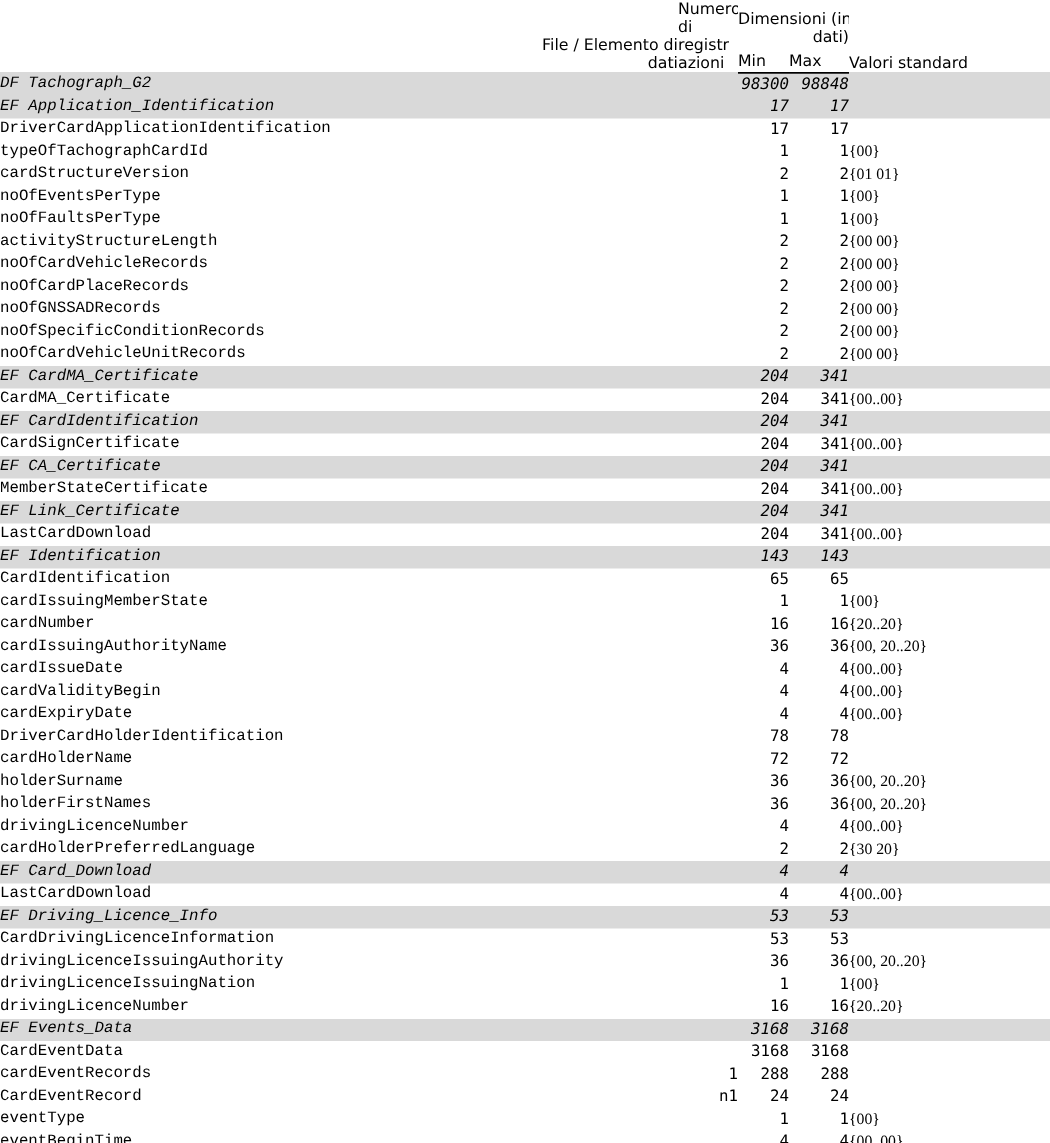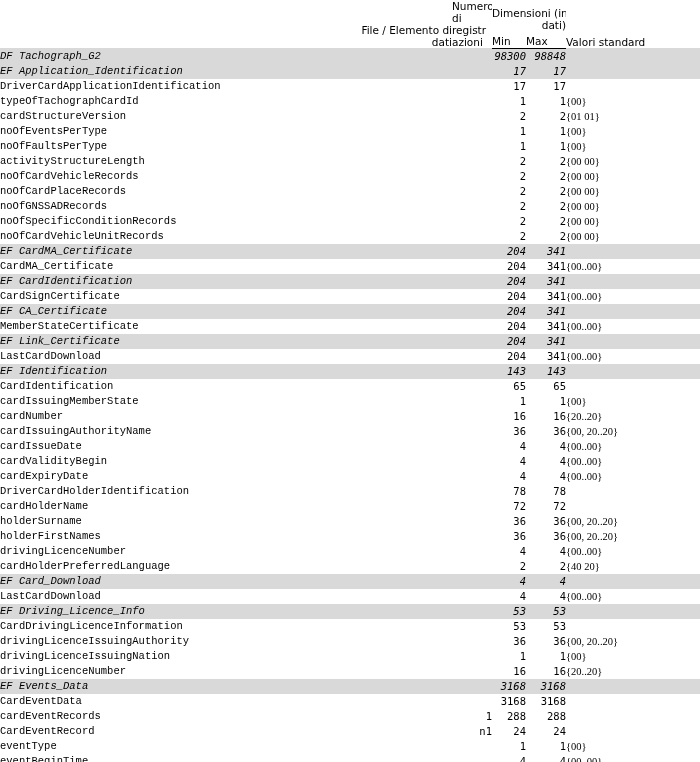--- a/index.html
+++ b/index.html
@@ -373,21 +373,21 @@
           <td class="reg"></td>
           <td class="min">4</td>
           <td class="max">4</td>
           <td class="std">{00..00}</td>
         </tr>
         <tr class="r">
           <td class="name ind3">cardHolderPreferredLanguage</td>
           <td class="reg"></td>
           <td class="min">2</td>
           <td class="max">2</td>
-          <td class="std">{40 20}</td>
+          <td class="std">{30 20}</td>
         </tr>
         <tr class="r shade">
           <td class="name ind1">EF Card_Download</td>
           <td class="reg"></td>
           <td class="min">4</td>
           <td class="max">4</td>
           <td class="std"></td>
         </tr>
         <tr class="r">
           <td class="name ind2">LastCardDownload</td>

